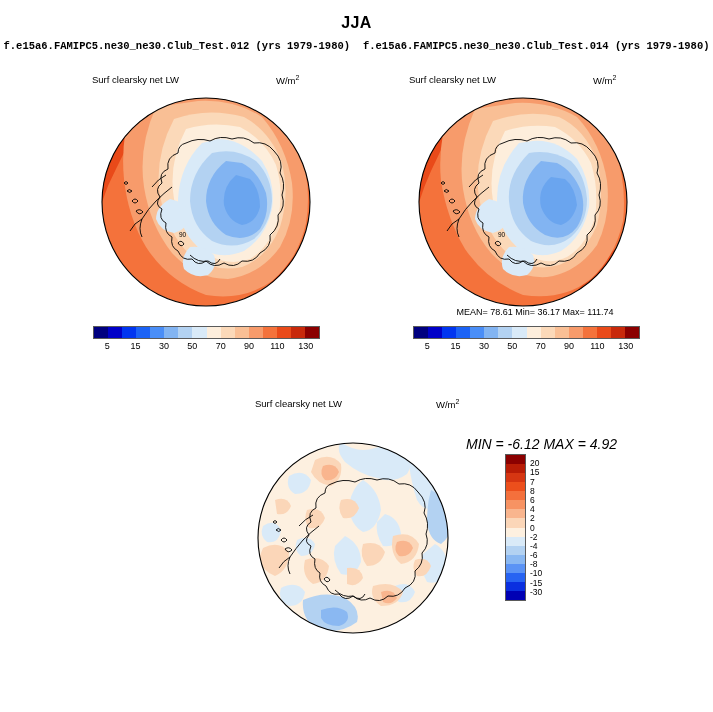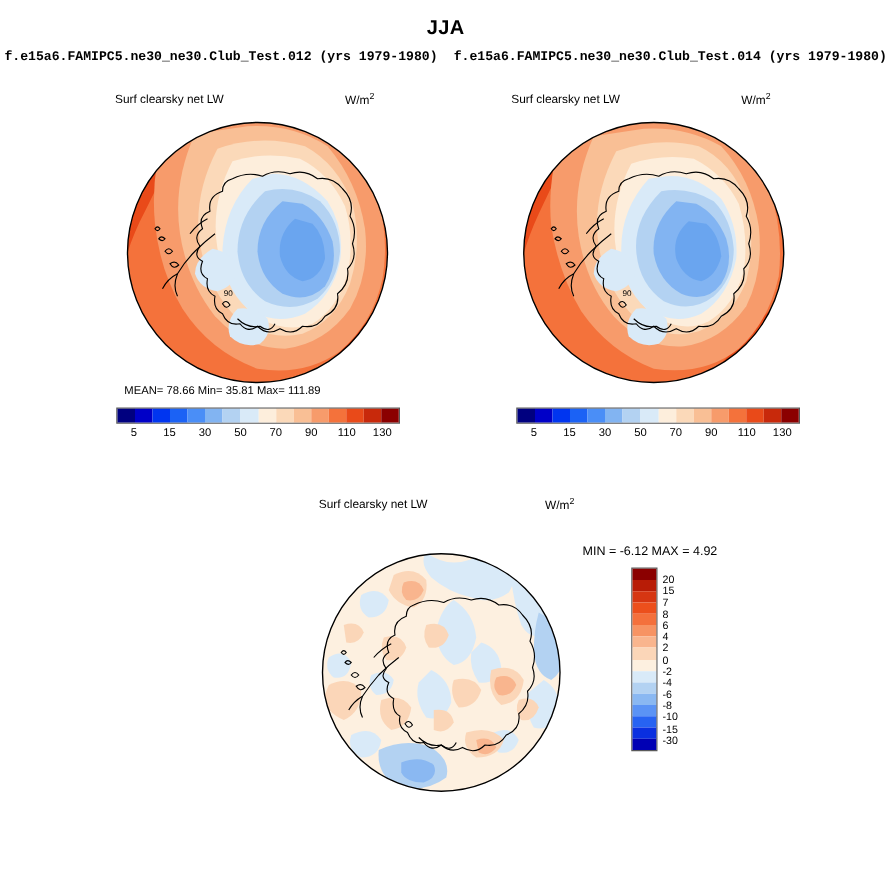--- a/index.html
+++ b/index.html
@@ -37,21 +37,21 @@
     position:absolute;font-size:9.5px;white-space:nowrap;
   }
   .panel-units{
     position:absolute;font-size:9.5px;white-space:nowrap;
   }
   .panel-units sup{font-size:7px;vertical-align:super;}
   .panel-stats{
     position:absolute;font-size:9px;white-space:nowrap;text-align:center;
   }
   .panel-minmax{
-    position:absolute;font-size:10px;white-space:nowrap;
+    position:absolute;font-size:14px;white-space:nowrap;font-style:italic;
   }
 
   
   .map{position:absolute;}
   .map svg{display:block;}
 
   
   .hcbar{position:absolute;}
   .hcbar .cells{
     display:flex;width:100%;height:13px;
@@ -162,21 +162,20 @@
           <path d="M96 160 Q104 168 114 166 Q122 172 126 164"></path>
           <path d="M84 148 q3 -4 6 1 q-3 4 -6 -1 Z"></path>
         </g>
 
         <text x="85" y="142" font-size="6.5" font-family="Liberation Sans, sans-serif" fill="#000000">90</text>
 
         <circle cx="112" cy="107" r="104" fill="none" stroke="#000000" stroke-width="1.1"></circle>
       </svg>
     </div>
 
-    <div class="panel-stats" style="left:0;top:247px;width:356px;">MEAN= 78.66 Min= 35.81 Max= 111.89</div>
 
     <div class="hcbar" style="left:93px;top:266px;width:227px;">
       <div class="cells">
           <i style="background: rgb(0, 0, 127);"></i>
           <i style="background: rgb(0, 0, 200);"></i>
           <i style="background: rgb(0, 53, 240);"></i>
           <i style="background: rgb(27, 98, 245);"></i>
           <i style="background: rgb(74, 142, 247);"></i>
           <i style="background: rgb(130, 180, 242);"></i>
           <i style="background: rgb(179, 210, 242);"></i>
@@ -261,20 +260,21 @@
           <path d="M96 160 Q104 168 114 166 Q122 172 126 164"></path>
           <path d="M84 148 q3 -4 6 1 q-3 4 -6 -1 Z"></path>
         </g>
 
         <text x="87" y="142" font-size="6.5" font-family="Liberation Sans, sans-serif" fill="#000000">90</text>
 
         <circle cx="112" cy="107" r="104" fill="none" stroke="#000000" stroke-width="1.1"></circle>
       </svg>
     </div>
 
+    <div class="panel-stats" style="left:0;top:247px;width:356px;">MEAN= 78.61 Min= 36.17 Max= 111.74</div>
 
     <div class="hcbar" style="left:56px;top:266px;width:227px;">
       <div class="cells">
           <i style="background: rgb(0, 0, 127);"></i>
           <i style="background: rgb(0, 0, 200);"></i>
           <i style="background: rgb(0, 53, 240);"></i>
           <i style="background: rgb(27, 98, 245);"></i>
           <i style="background: rgb(74, 142, 247);"></i>
           <i style="background: rgb(130, 180, 242);"></i>
           <i style="background: rgb(179, 210, 242);"></i>

